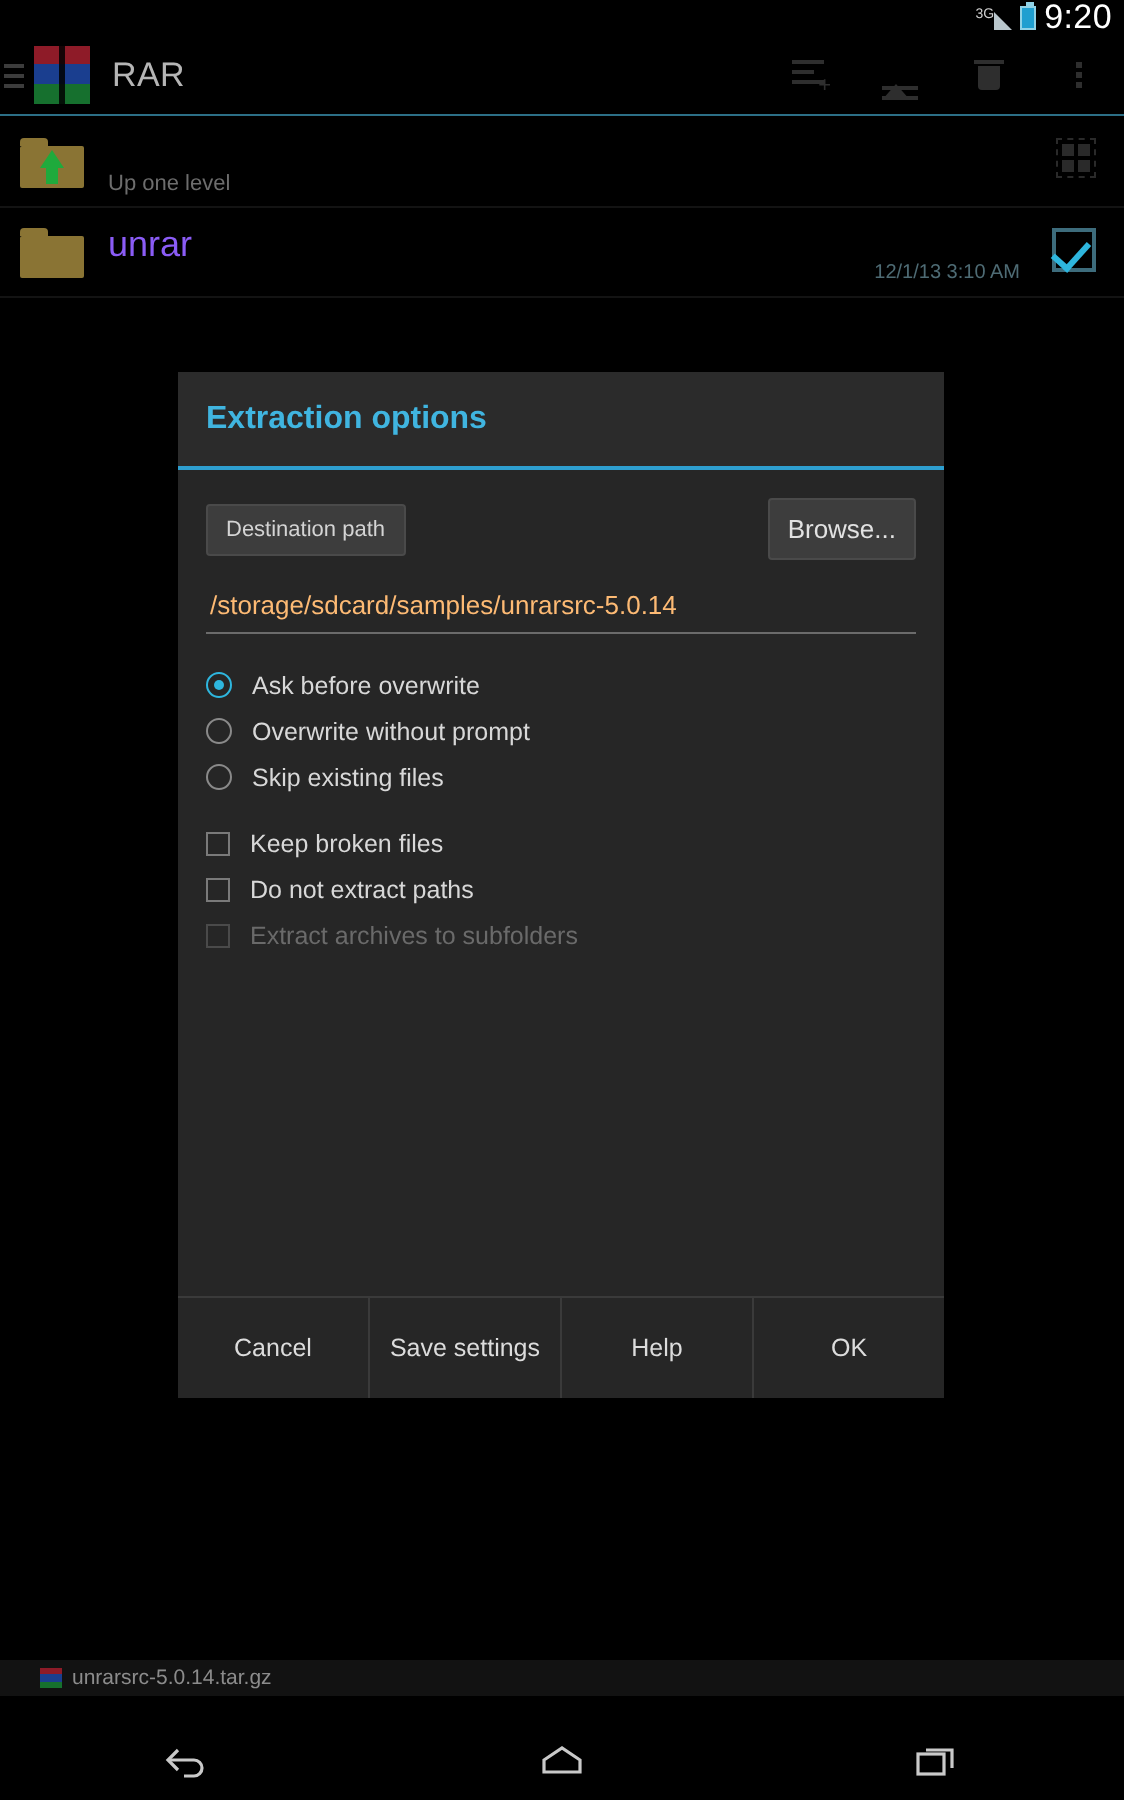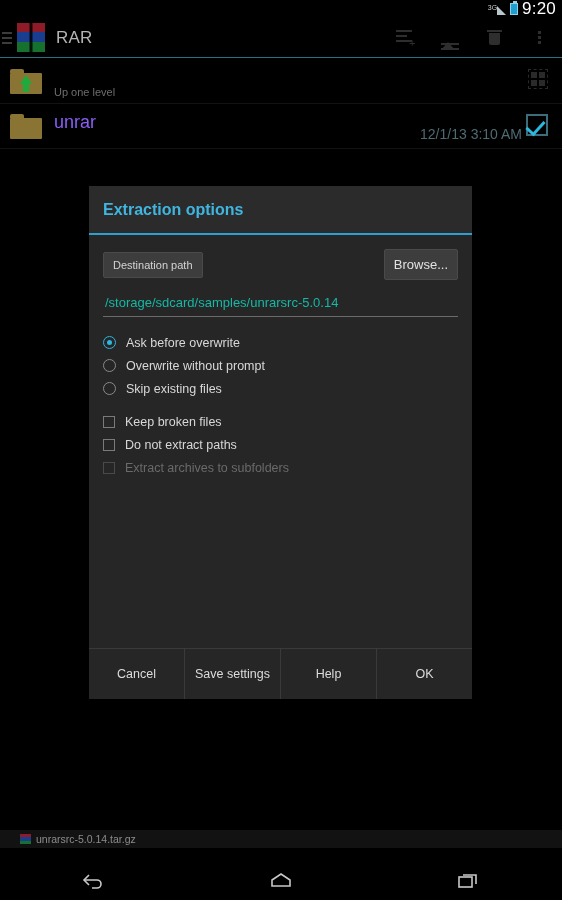--- a/index.html
+++ b/index.html
@@ -79,22 +79,22 @@
   .folder.up .body { background: #8a7434; }
   .uparrow { position: absolute; left: 10px; top: 6px; width: 0; height: 0;
          border-left: 6px solid transparent; border-right: 6px solid transparent;
          border-bottom: 9px solid #1faa3c; z-index: 2; }
   .uparrow::after { content: ""; position: absolute; left: -3px; top: 9px;
          width: 6px; height: 8px; background: #1faa3c; }
   .row-label-small { color: #6d6d6d; font-size: 11px; margin-left: 12px;
          align-self: flex-end; margin-bottom: 5px; }
   .row-label { color: #8b5cf6; font-size: 18px; margin-left: 12px;
          align-self: flex-start; margin-top: 8px; }
-  .row-date { position: absolute; right: 40px; bottom: 6px; color: #4e6b74;
-         font-size: 14px; }
+  .row-date { position: absolute; right: 52px; bottom: 6px; color: #4e6b74;
+         font-size: 10px; }
   .grid-icon { position: absolute; right: 14px; top: 10px; width: 20px; height: 20px;
          border: 1px dashed #2a2a2a; display: grid;
          grid-template-columns: 1fr 1fr; grid-template-rows: 1fr 1fr; gap: 2px;
          padding: 2px; }
   .grid-icon i { background: #2a2a2a; display: block; }
   .check-icon { position: absolute; right: 14px; top: 10px; width: 22px; height: 22px;
          border: 2px solid #3d6c7c; }
   .check-icon::after { content: ""; position: absolute; left: 2px; top: 1px;
          width: 8px; height: 15px; border-right: 3px solid #2eb6de;
          border-bottom: 3px solid #2eb6de; transform: rotate(42deg); }
@@ -107,21 +107,21 @@
   .dlg-title { color: #40b5e0; font-size: 16px; }
   .dlg-body { padding: 14px 14px 0; height: 411px; position: relative; }
 
   .path-row { display: flex; align-items: center; justify-content: space-between;
          margin-bottom: 12px; }
   .btn-grey { background: #3d3d3d; color: #d4d4d4; border: 1px solid #4a4a4a;
          border-radius: 2px; padding: 6px 9px; font-size: 11px; cursor: pointer; }
   .btn-browse { background: #3d3d3d; color: #e2e2e2; border: 1px solid #4a4a4a;
          border-radius: 2px; padding: 7px 9px; font-size: 13px; cursor: pointer; }
   .path-field { width: 100%; background: transparent; border: none;
-         border-bottom: 1px solid #6b6b6b; color: #14b8a6; font-size: 13px;
+         border-bottom: 1px solid #6b6b6b; color: #fdba74; font-size: 13px;
          padding: 3px 2px 6px; font-family: "Liberation Sans", sans-serif;
          outline: none; margin-bottom: 14px; }
 
   .opt { display: flex; align-items: center; height: 23px; margin-bottom: 0;
          cursor: pointer; }
   .opt-label { color: #d8d8d8; font-size: 12.5px; margin-left: 10px; }
   .opt.disabled .opt-label { color: #6a6a6a; }
   .radio { width: 13px; height: 13px; border-radius: 50%; border: 1px solid #8a8a8a;
          flex: 0 0 13px; position: relative; background: transparent; }
   .radio.on { border-color: #2eb6de; }

